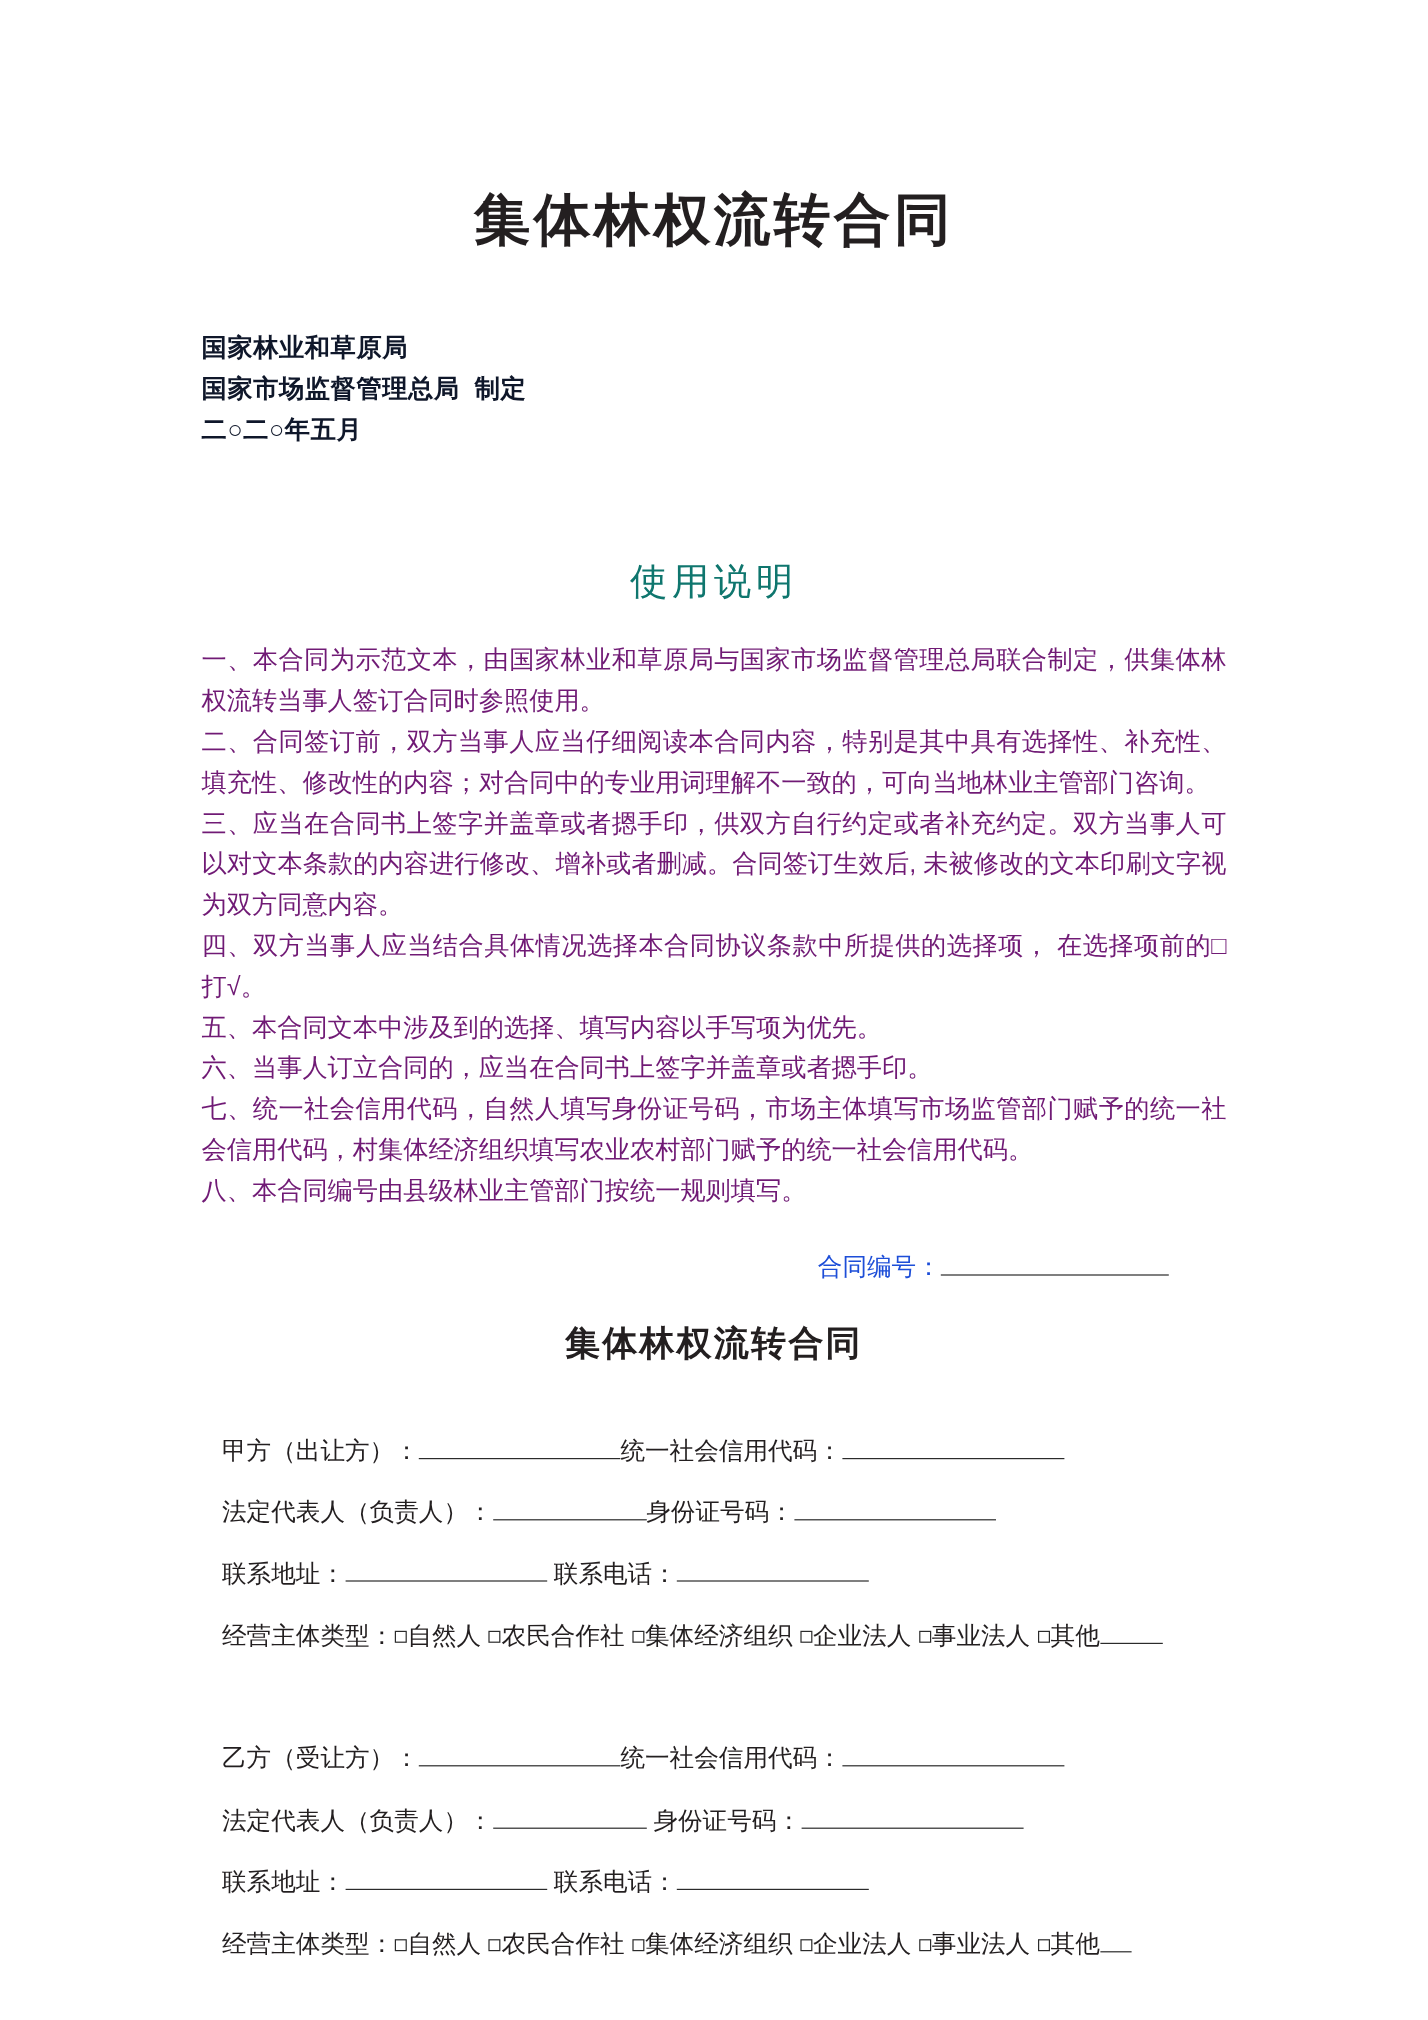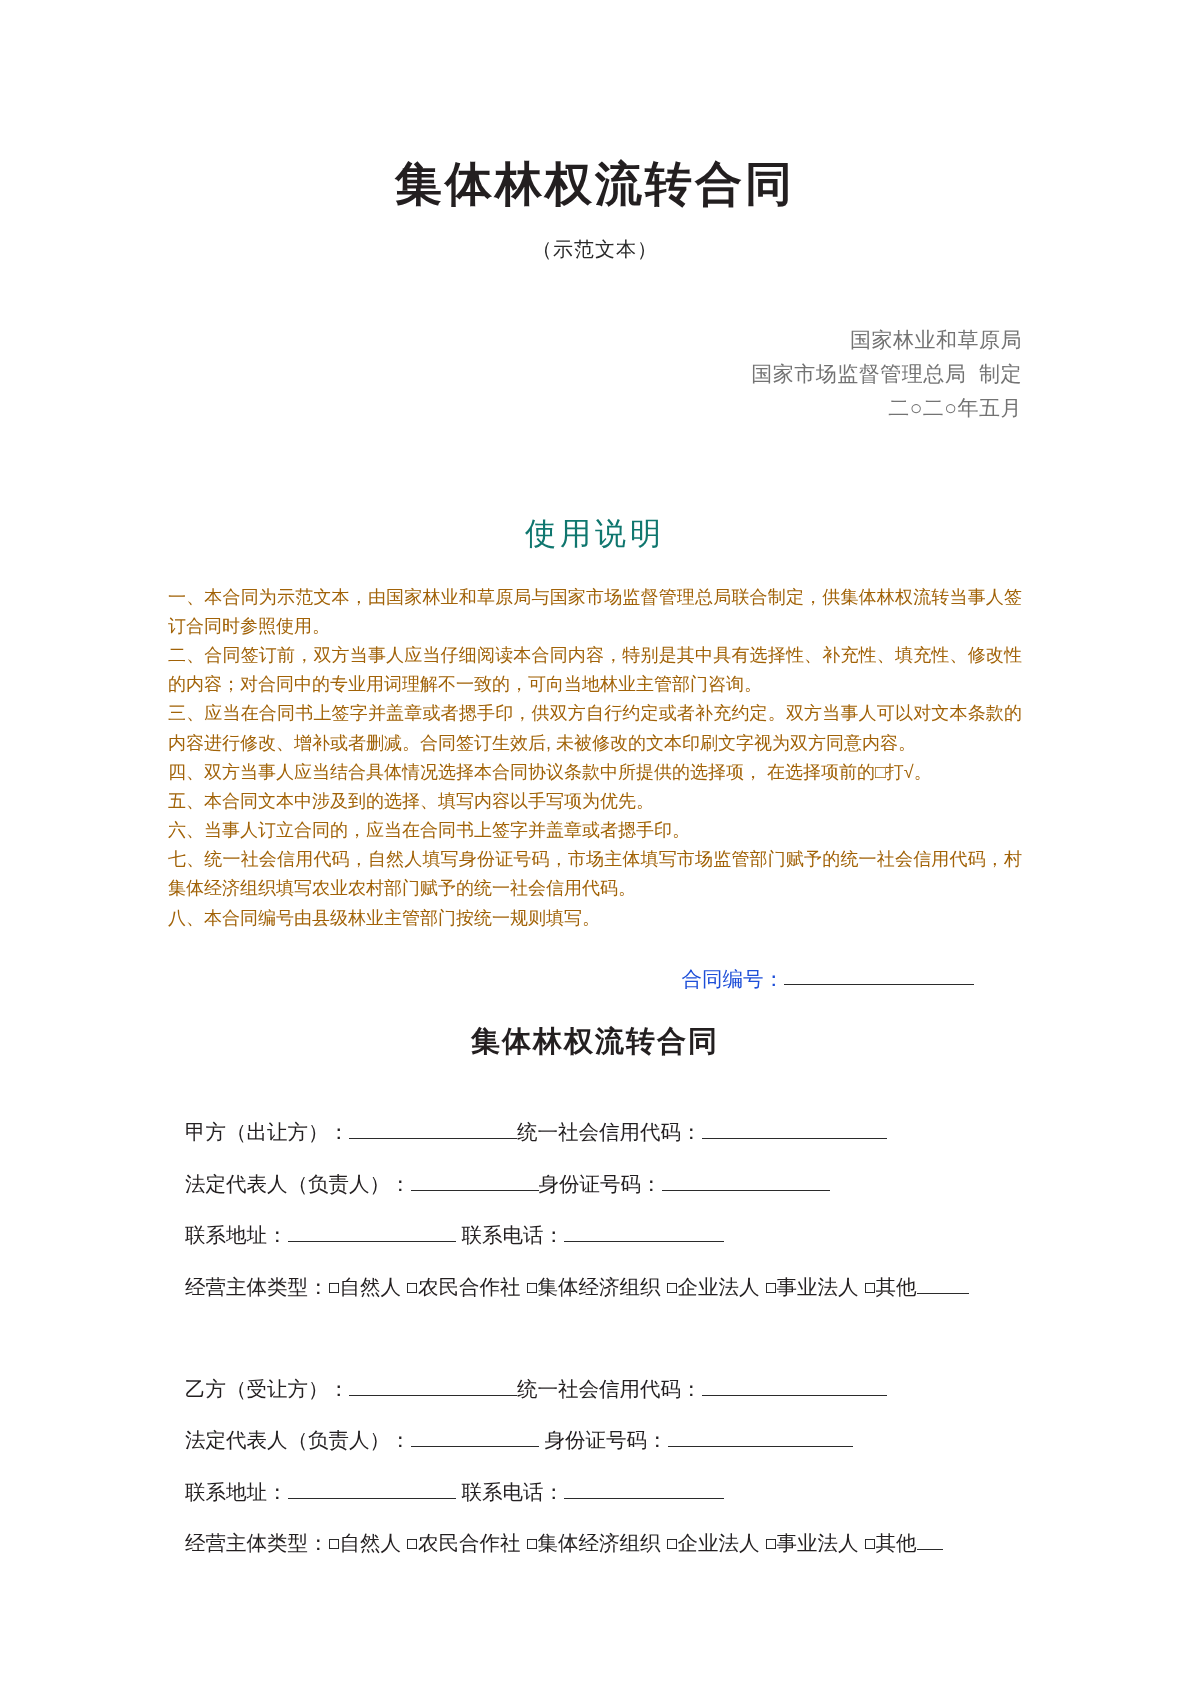--- a/index.html
+++ b/index.html
@@ -38,47 +38,48 @@
   }
   .doc-subtitle {
     text-align: center;
     font-size: 20px;
     margin: 0;
     padding-top: 22px;
     letter-spacing: 1px;
     color: #2a2a2a;
   }
   .issuer-block {
-    text-align: right;
+    text-align: left;
     padding-top: 60px;
     font-size: 21px;
     line-height: 1.62;
     letter-spacing: 0.5px;
-    color: #737373;
+    color: #0f172a;
+    font-weight: bold;
   }
   .issuer-line { margin: 0; white-space: pre; }
 
   
   .section-heading {
     font-family: "Liberation Serif", "DejaVu Serif", serif;
     font-size: 31px;
     font-weight: normal;
     text-align: center;
     letter-spacing: 4px;
     margin: 0;
     padding-top: 88px;
     color: #0f766e;
   }
   .instructions {
     padding-top: 28px;
-    font-size: 18px;
+    font-size: 21px;
     line-height: 1.62;
     text-align: justify;
     letter-spacing: 0px;
-    color: #a16207;
+    color: #701a75;
   }
   .instructions p {
     margin: 0;
     text-indent: 0;
   }
 
   
   .contract-no-row {
     padding-top: 30px;
     text-align: right;
@@ -135,21 +136,20 @@
     box-sizing: border-box;
   }
   .gap-sm { display: inline-block; width: 6px; }
 </style>
 </head>
 <body>
 
 <div class="page">
 
   <h1 class="doc-title">集体林权流转合同</h1>
-  <p class="doc-subtitle">（示范文本）</p>
 
   <div class="issuer-block">
     <p class="issuer-line">国家林业和草原局</p>
     <p class="issuer-line">国家市场监督管理总局  制定</p>
     <p class="issuer-line">二○二○年五月</p>
   </div>
 
   <h2 class="section-heading">使用说明</h2>
 
   <div class="instructions">

